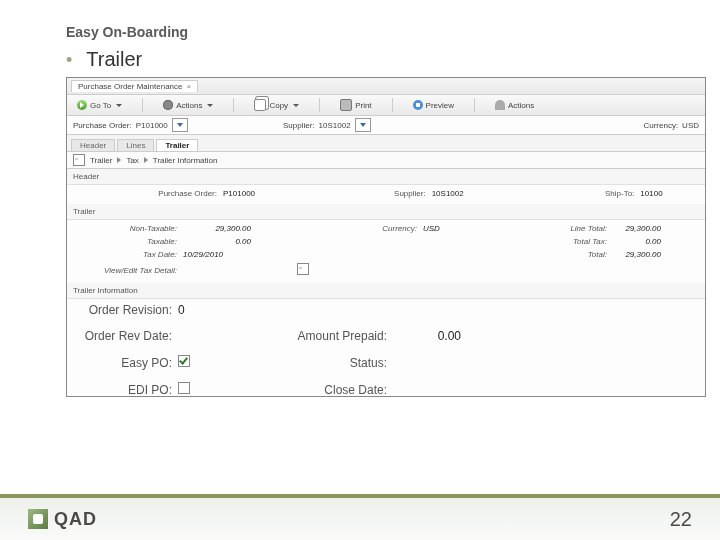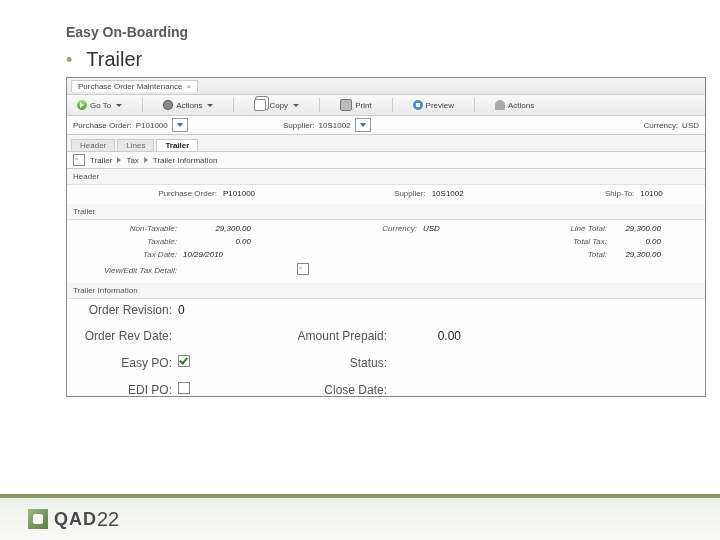--- a/index.html
+++ b/index.html
@@ -227,20 +227,21 @@
 
   
   .footer {
     position: absolute;
     left: 0; right: 0; bottom: 0;
     height: 46px;
     border-top: 4px solid #8a9860;
     background: linear-gradient(#eef0eb, #fafbf9);
     display: flex;
     align-items: center;
+    justify-content: space-between;
     padding: 0 28px;
     box-sizing: border-box;
   }
   .logo {
     display: flex;
     align-items: center;
     gap: 6px;
   }
   .logo-sq {
     width: 20px; height: 20px;

